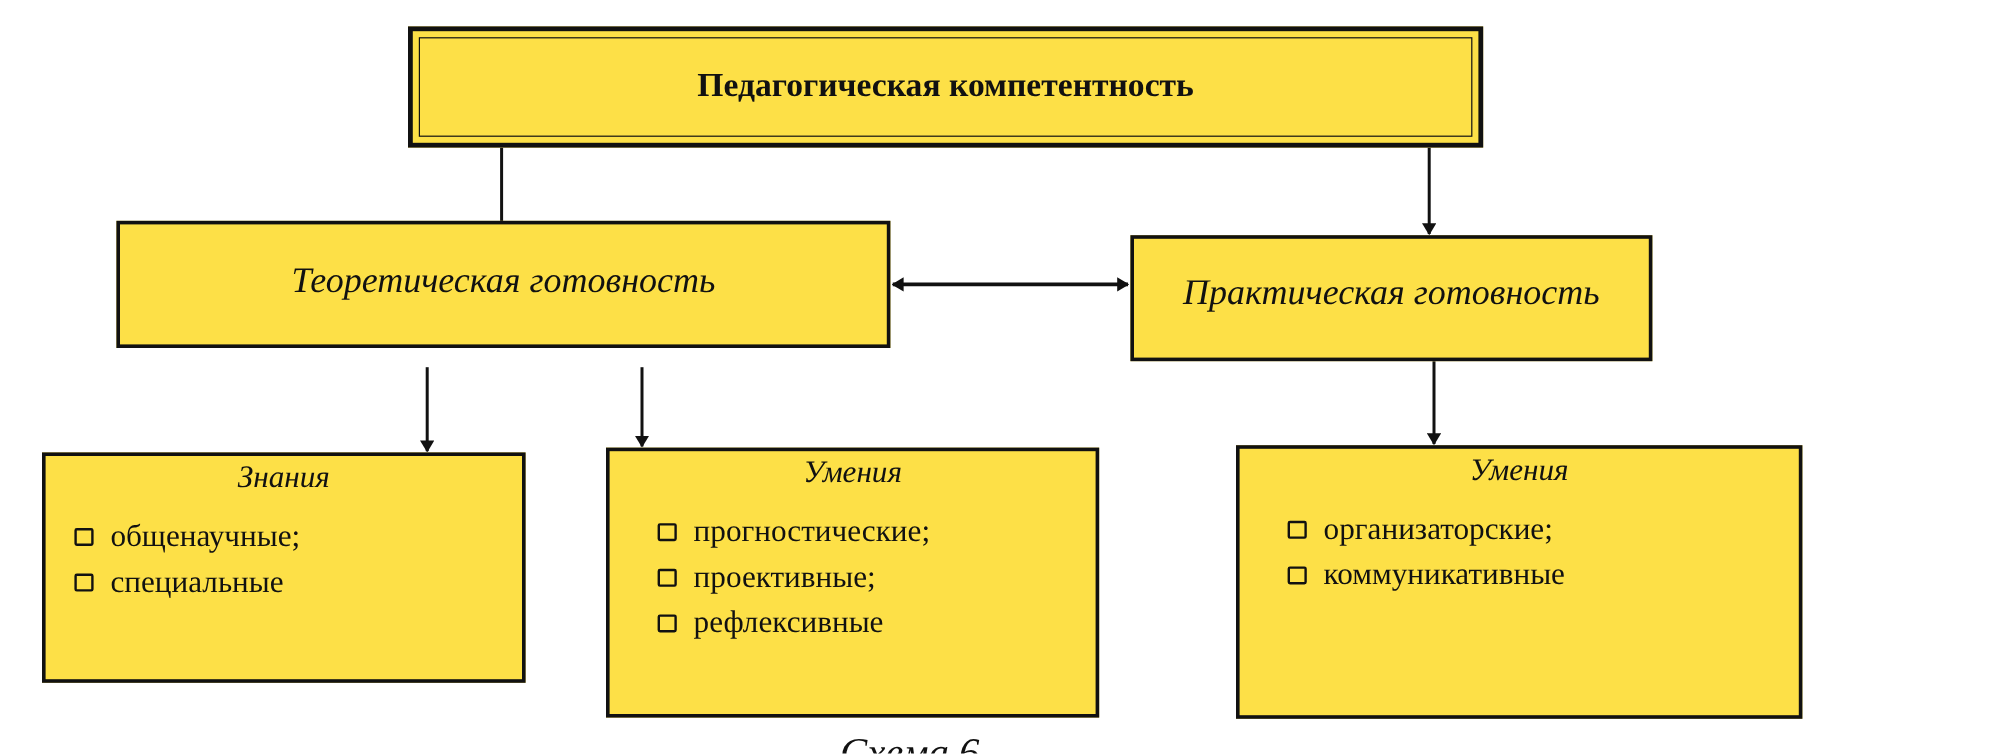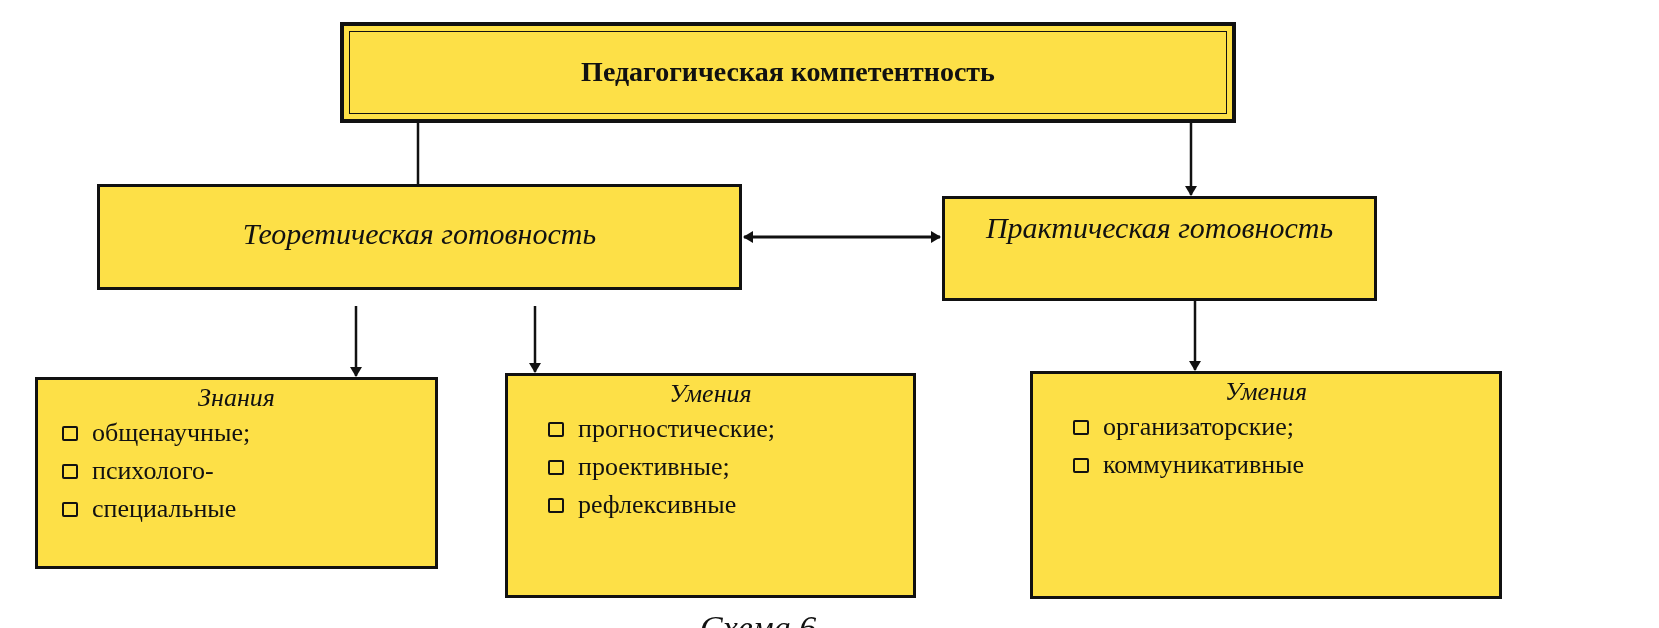--- a/index.html
+++ b/index.html
@@ -7,23 +7,23 @@
          font-family:"Liberation Serif","DejaVu Serif",serif; color:#111; }
   .box { position:absolute; border:3px solid #111; background:#fde047; box-sizing:border-box; }
   .top-box { left:340px; top:22px; width:896px; height:101px; border:4px solid #111; }
   .top-box .inner { position:absolute; left:5px; top:5px; right:5px; bottom:5px; border:1.5px solid #111; }
   .top-title { position:absolute; left:0; right:0; top:30px; text-align:center;
                font-weight:bold; font-size:28px; }
   .mid-title { position:absolute; left:0; right:0; text-align:center; font-style:italic; font-size:30px; }
   .theory { left:97px; top:184px; width:645px; height:106px; }
   .theory .mid-title { top:30px; }
   .practice { left:942px; top:196px; width:435px; height:105px; }
-  .practice .mid-title { top:12px; }
+  .practice .mid-title { top:28px; }
   .leaf-head { text-align:center; font-style:italic; font-size:26px; line-height:32px; margin-top:2px; }
-  .leaf ul { list-style:none; margin:0; padding:0; }
+  .leaf ul { list-style:none; margin:14px; padding:0; }
   .leaf li { font-size:26px; line-height:38px; position:relative; padding-left:38px; }
   .leaf li.cont { padding-left:38px; }
   .bullet { position:absolute; left:8px; top:12px; width:16px; height:15px;
             border:2px solid #111; border-radius:2px; box-sizing:border-box; }
   .knowledge { left:35px; top:377px; width:403px; height:192px; }
   .knowledge ul { margin-left:16px; }
   .skills-t { left:505px; top:373px; width:411px; height:225px; }
   .skills-t ul { margin-left:32px; }
   .skills-p { left:1030px; top:371px; width:472px; height:228px; }
   .skills-p ul { margin-left:32px; }
@@ -60,21 +60,20 @@
 </div>
 
 <div class="box practice">
   <div class="mid-title">Практическая готовность</div>
 </div>
 
 <div class="box leaf knowledge">
   <div class="leaf-head">Знания</div>
   <ul>
     <li><span class="bullet"></span><span>общенаучные;</span></li>
-    <li><span class="bullet"></span><span>психолого-</span></li>
     <li><span class="bullet"></span><span>специальные</span></li>
   </ul>
 </div>
 
 <div class="box leaf skills-t">
   <div class="leaf-head">Умения</div>
   <ul>
     <li><span class="bullet"></span><span>прогностические;</span></li>
     <li><span class="bullet"></span><span>проективные;</span></li>
     <li><span class="bullet"></span><span>рефлексивные</span></li>

